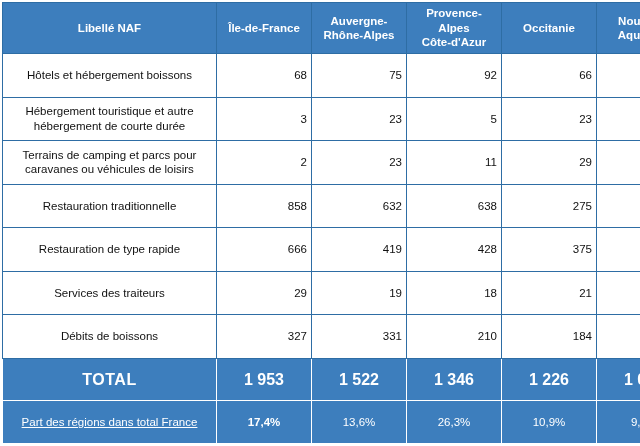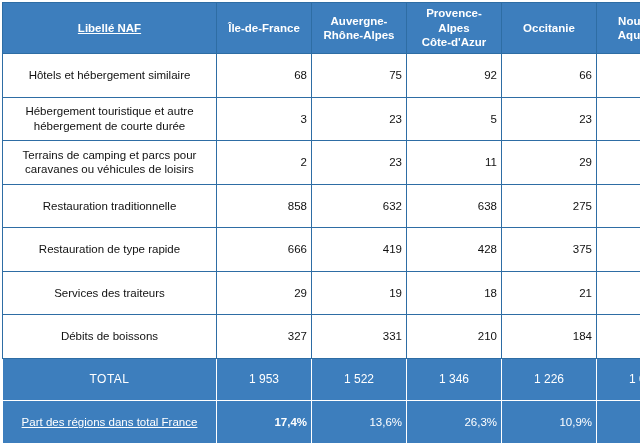--- a/index.html
+++ b/index.html
@@ -39,21 +39,20 @@
     background: #3d7ebd;
     color: #ffffff;
     font-weight: bold;
     text-align: center;
     border-color: #ffffff;
     height: 46px;
     font-size: 11.5px;
   }
   thead th.col-label {
     width: 205px;
-    text-decoration: underline;
   }
   thead th.col-data {
     width: 86px;
   }
   
   tbody td {
     background: #ffffff;
     color: #111111;
     text-align: right;
     border-color: #2e6da4;
@@ -63,35 +62,35 @@
     padding-left: 6px;
     padding-right: 6px;
   }
   tbody tr.data-row {
     height: 42px;
   }
   
   tr.total-row td {
     background: #3d7ebd;
     color: #ffffff;
-    font-weight: normal;
+    font-weight: bold;
     text-align: center;
     border-color: #ffffff;
     height: 36px;
-    font-size: 12px;
+    font-size: 16px;
   }
   tr.total-row td.label {
     text-align: center;
     letter-spacing: 0.5px;
   }
   
   tr.share-row td {
     background: #3d7ebd;
     color: #ffffff;
-    text-align: right;
+    text-align: center;
     border-color: #ffffff;
     height: 36px;
     font-size: 11.5px;
   }
   tr.share-row td.label {
     text-align: center;
     font-weight: normal;
     text-decoration: underline;
   }
   tr.share-row td.bold-val {
@@ -122,21 +121,21 @@
         <th class="col-data">
           <span class="twoline">Nouvelle-</span>
           <span class="twoline">Aquitaine</span>
         </th>
       </tr>
     </thead>
     <tbody>
 
       <tr class="data-row">
         <td class="label">
-          <span class="twoline">Hôtels et hébergement similaire</span>
+          <span class="twoline">Hôtels et hébergement boissons</span>
         </td>
         <td>68</td>
         <td>75</td>
         <td>92</td>
         <td>66</td>
         <td>55</td>
       </tr>
 
       <tr class="data-row">
         <td class="label">

